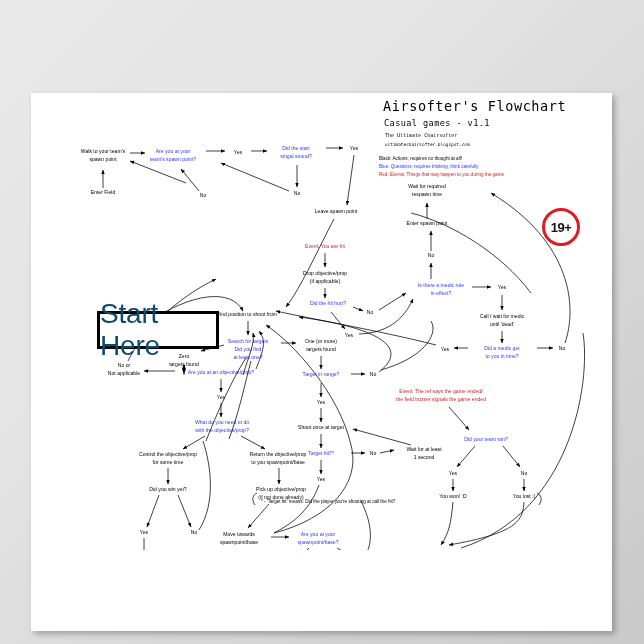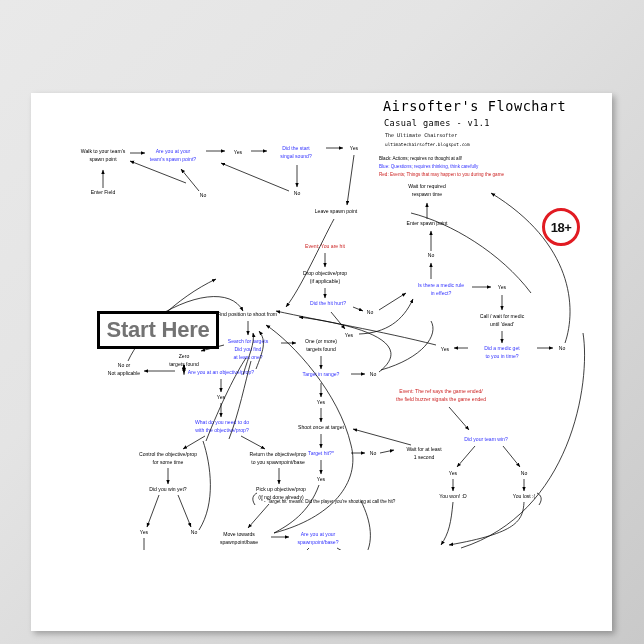--- a/index.html
+++ b/index.html
@@ -25,21 +25,21 @@
   .t2{font-size:8.6px;letter-spacing:.4px;}
   .t3{font-size:5px;}
   .t4{font-size:4.4px;}
   .lg{font-family:"Liberation Sans",sans-serif;font-size:4.6px;text-anchor:start;}
   .fn{font-family:"Liberation Sans",sans-serif;font-size:4.6px;fill:#000;text-anchor:start;}
   #startbox{
     position:absolute;left:66px;top:218px;width:122px;height:38px;
     background:#fff;border:3.5px solid #000;box-sizing:border-box;
     display:flex;align-items:center;justify-content:center;
   }
-  #startbox span{font-family:"Liberation Sans",sans-serif;font-weight:bold;font-size:22px;color:#737373;letter-spacing:-.2px;}
+  #startbox span{font-family:"Liberation Sans",sans-serif;font-weight:normal;font-size:28px;color:#0c4a6e;letter-spacing:-.2px;}
   #badge{position:absolute;left:511px;top:115px;width:32px;height:32px;border-radius:50%;
     border:3.2px solid #e11b22;background:#fff;display:flex;align-items:center;justify-content:center;}
   #badge span{font-family:"Liberation Sans",sans-serif;font-weight:bold;font-size:13px;color:#111;letter-spacing:-.5px;}
 </style>
 </head>
 <body>
 
 <div id="stage">
   <div id="poster">
 
@@ -330,16 +330,16 @@
       <path class="cv" d="M380,120 C420,130 470,160 500,200"></path>
       <path class="cv" d="M118,229 C160,200 200,195 212,218" marker-end="url(#ah)"></path>
 
     </svg>
 
     <div id="startbox">
       <span>Start Here</span>
     </div>
 
     <div id="badge">
-      <span>18+</span>
+      <span>19+</span>
     </div>
   </div>
 </div>
 
 </body></html>

